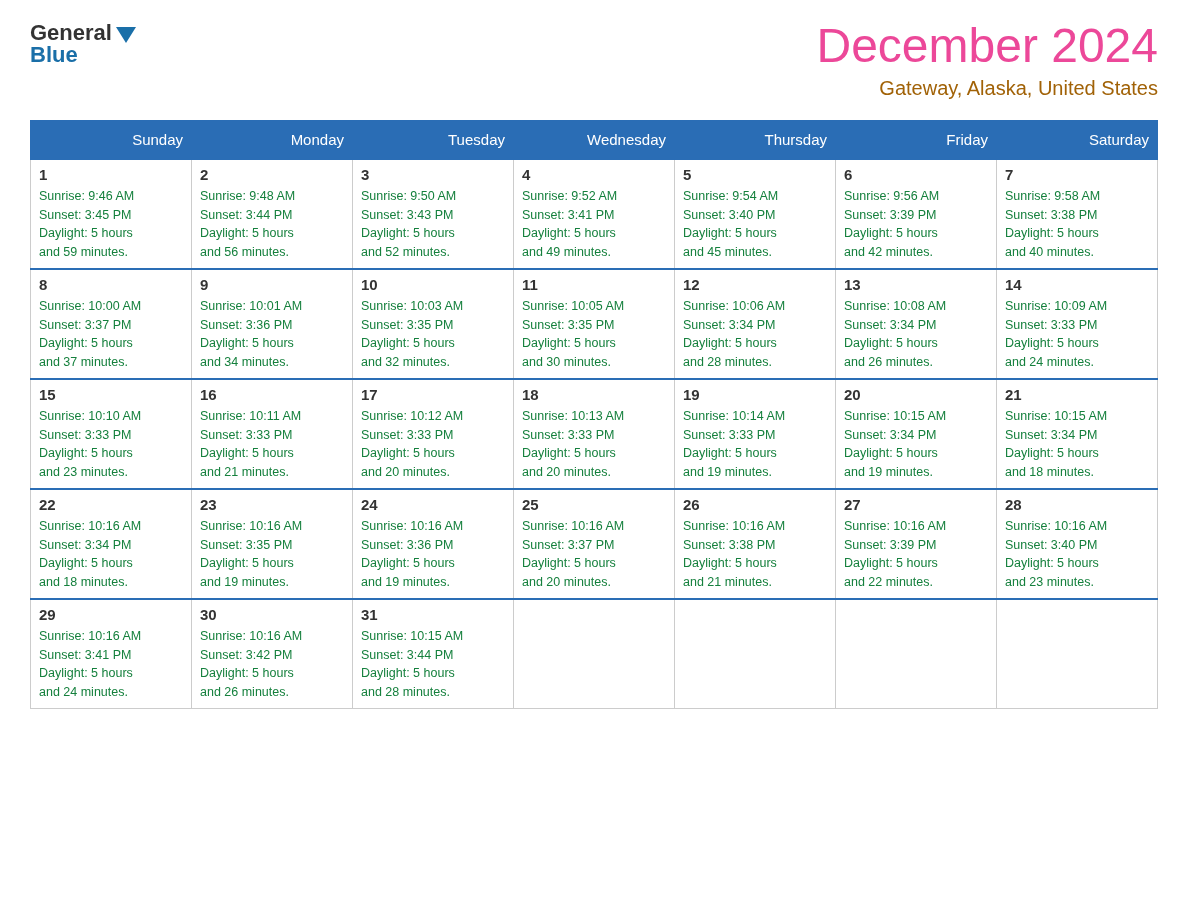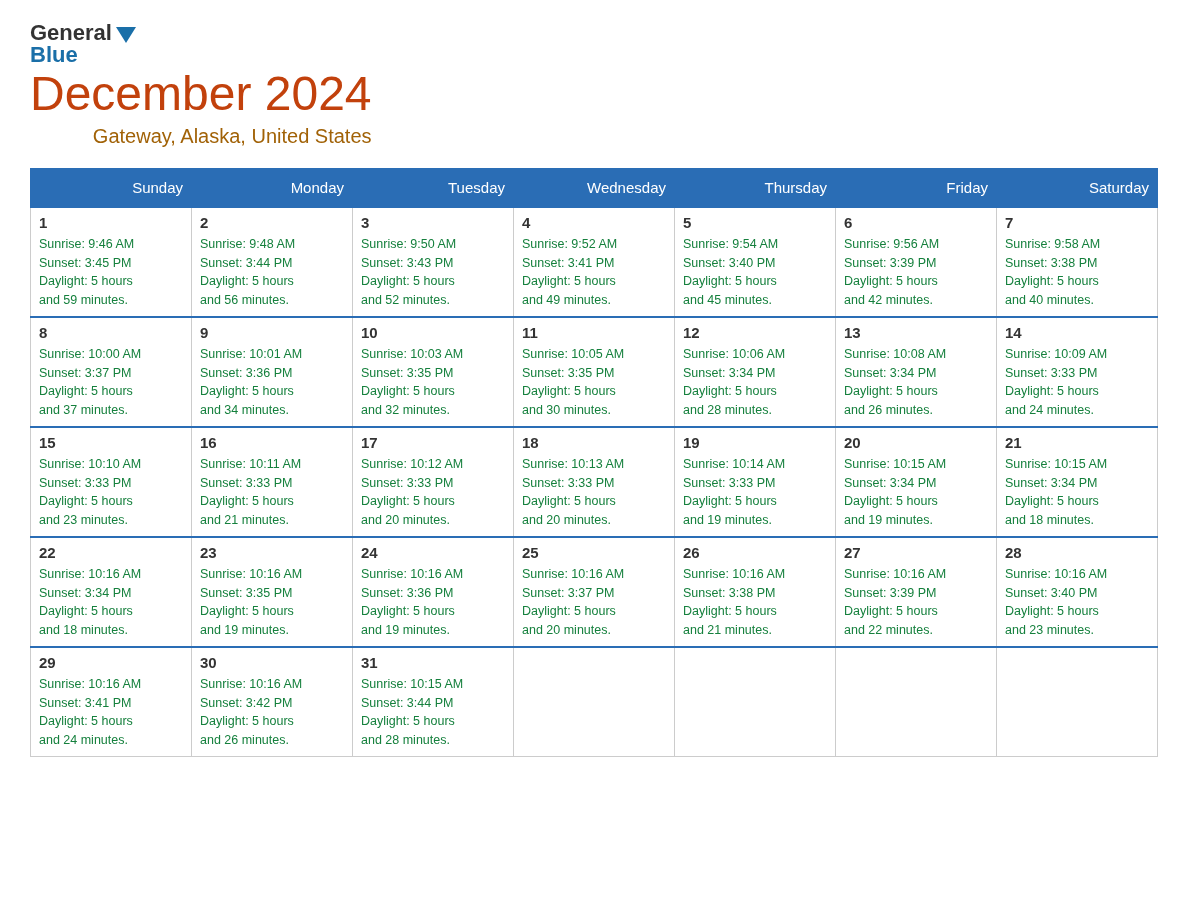--- a/index.html
+++ b/index.html
@@ -9,21 +9,20 @@
       color: #333;
       padding: 20px 30px;
       width: 1188px;
       min-height: 918px;
     }
     .header-area {
       display: flex;
       justify-content: space-between;
       align-items: flex-start;
       margin-bottom: 20px;
-      flex-direction: column;
     }
     .logo {
       display: flex;
       flex-direction: column;
       align-items: flex-start;
     }
     .logo-general {
       font-size: 22px;
       font-weight: bold;
       color: #333;
@@ -46,21 +45,21 @@
       font-weight: bold;
       color: #1a6fa8;
       margin-top: -4px;
     }
     .title-area {
       text-align: right;
     }
     .main-title {
       font-size: 48px;
       font-weight: normal;
-      color: #c2410c;
+      color: #ec4899;
       line-height: 1.1;
     }
     .subtitle {
       font-size: 20px;
       color: #a16207;
       margin-top: 4px;
     }
     .calendar {
       width: 100%;
       border-collapse: collapse;

